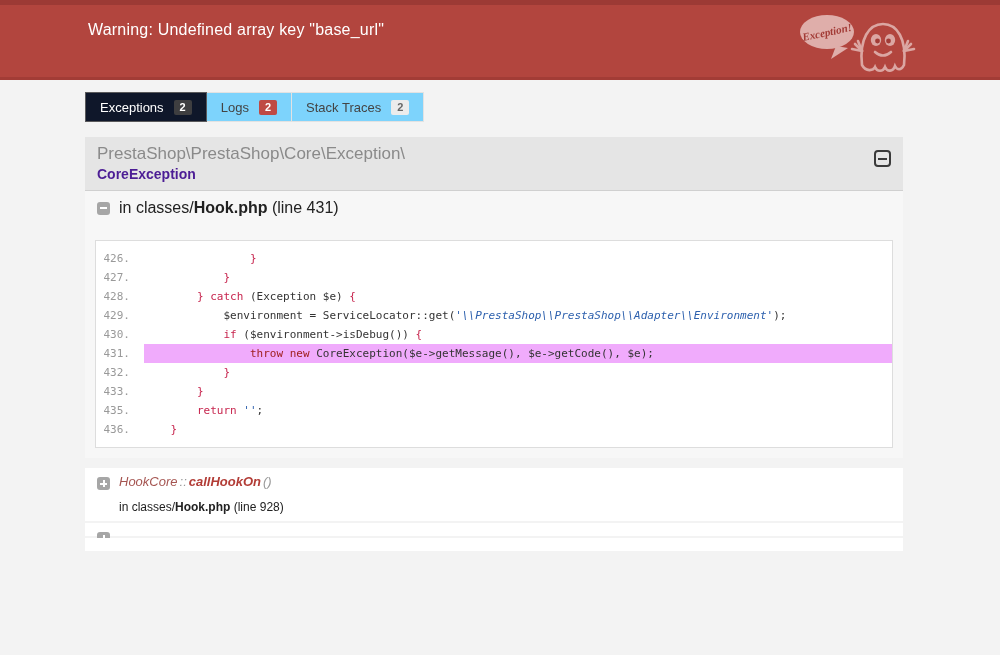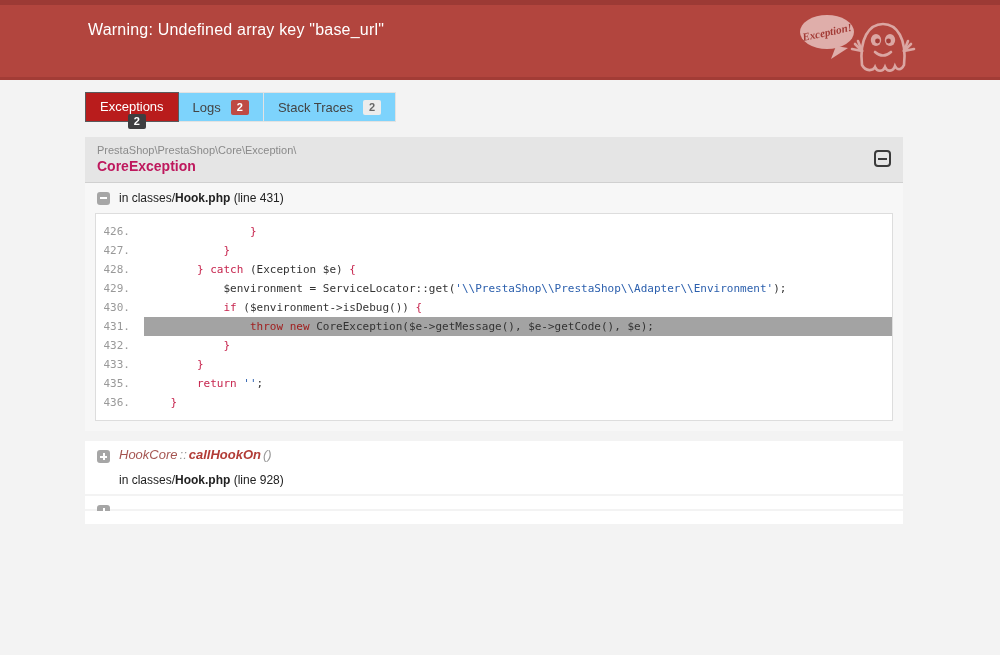--- a/index.html
+++ b/index.html
@@ -45,24 +45,23 @@
     border: 1px solid #e2e2e2;
     border-left-width: 0;
     color: #444;
     font-size: 13px;
     padding: 6px 14px;
     height: 30px;
     cursor: pointer;
   }
   .tab:first-child { border-left-width: 1px; }
   .tab.active {
-    background: #b91c1c;
+    background: #0f172a;
     border-color: #59595b;
     color: #ffffff;
-    flex-direction: column;
   }
   .badge {
     font-size: 11px;
     font-weight: bold;
     padding: 2px 6px;
     margin-left: 10px;
     border-radius: 2px;
     line-height: 1;
   }
   .badge-dark { background: #3e3e40; color: #fff; }
@@ -73,22 +72,22 @@
   .container {
     width: 818px;
     margin: 15px 0 0 85px;
   }
   .exc-header {
     background: #e5e5e5;
     border-bottom: 1px solid #d0d0d0;
     padding: 7px 12px 8px;
     position: relative;
   }
-  .exc-ns { font-size: 11px; color: #8a8a8a; }
-  .exc-class { font-size: 14px; font-weight: bold; color: #be185d; margin-top: 2px; }
+  .exc-ns { font-size: 17px; color: #8a8a8a; }
+  .exc-class { font-size: 14px; font-weight: bold; color: #4c1d95; margin-top: 2px; }
   .collapse-btn {
     position: absolute;
     right: 12px;
     top: 13px;
     width: 17px;
     height: 17px;
     border: 2px solid #3a3a3a;
     border-radius: 4px;
     background: transparent;
     cursor: pointer;
@@ -104,21 +103,21 @@
   }
 
   .exc-details {
     background: #f7f7f7;
     padding-bottom: 10px;
   }
   .location-row {
     display: flex;
     align-items: center;
     padding: 8px 12px;
-    font-size: 12px;
+    font-size: 16px;
     color: #222;
   }
   .sq-icon {
     width: 13px;
     height: 13px;
     background: #a6a6a6;
     border-radius: 3px;
     display: inline-block;
     position: relative;
     margin-right: 9px;
@@ -137,41 +136,41 @@
   }
   .sq-icon.plus::after {
     top: 3px; bottom: 3px;
     left: 50%; margin-left: -1px;
     width: 2px;
   }
   .loc-file { font-weight: bold; }
 
   
   .code-panel {
-    margin: 0 10px 0;
+    margin: 15px 10px 0;
     background: #ffffff;
     border: 1px solid #dddddd;
     padding: 8px 0;
     font-family: "DejaVu Sans Mono", "Liberation Mono", monospace;
     font-size: 11px;
     line-height: 19px;
   }
   .code-line { display: flex; }
   .ln {
     width: 48px;
     flex: none;
     text-align: right;
     padding-right: 14px;
     color: #999;
   }
   .ct { white-space: pre; flex: 1; color: #333; }
-  .ct.hl { background: #a3a3a3; }
+  .ct.hl { background: #f0abfc; }
   .tok-kw  { color: #c7254e; }
   .tok-kw2 { color: #a02020; }
-  .tok-str { color: #2b5fad; }
+  .tok-str { color: #2b5fad; font-style: italic; }
   .tok-pl  { color: #333; }
 
   
   .trace-list {
     list-style: none;
     margin-top: 10px;
   }
   .trace-item {
     background: #ffffff;
     margin-bottom: 2px;

